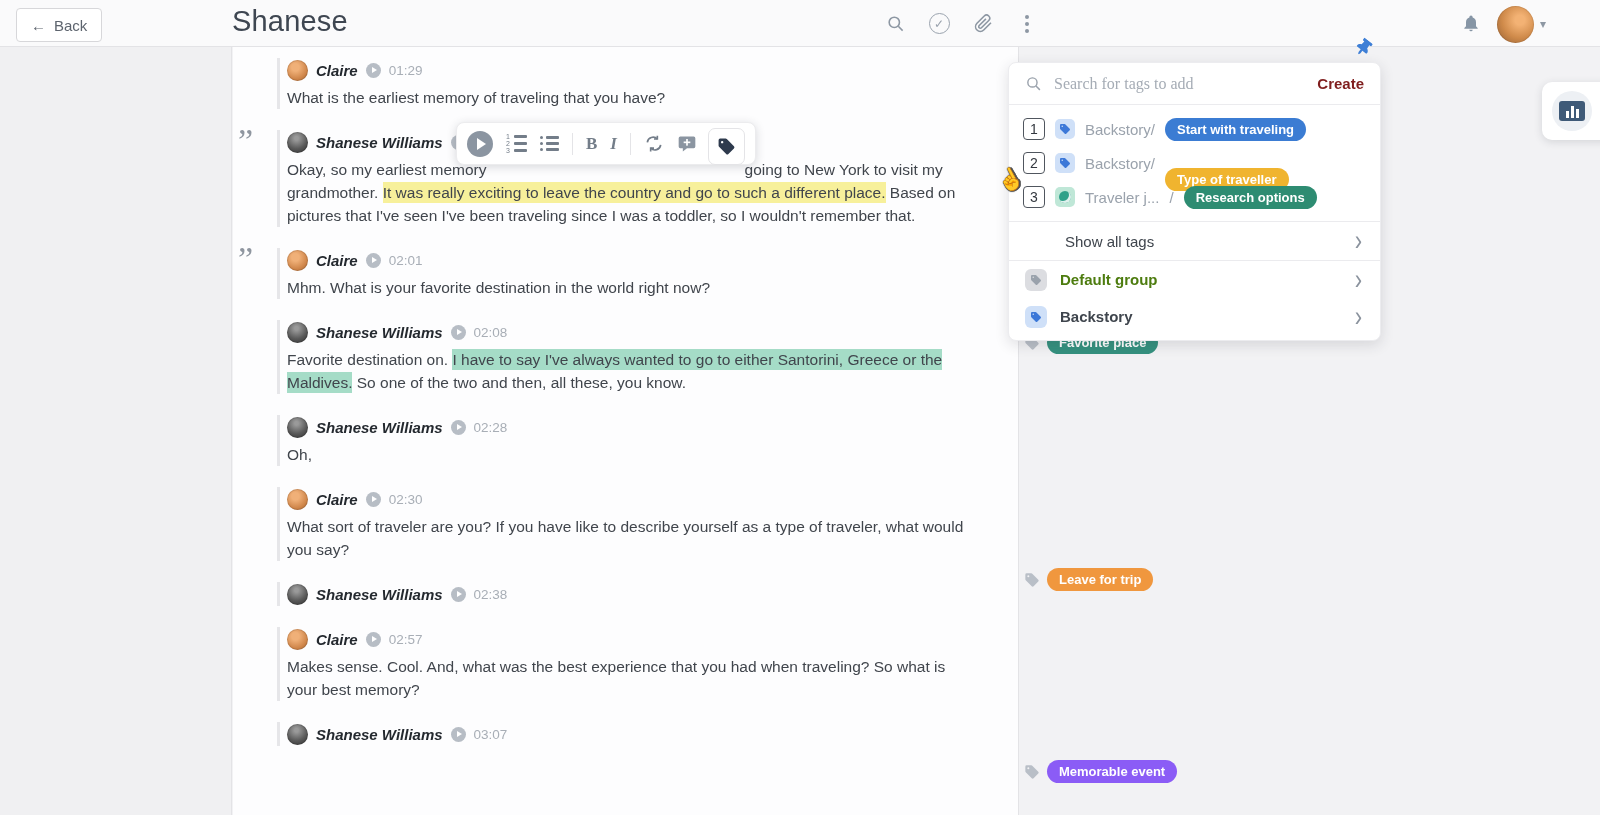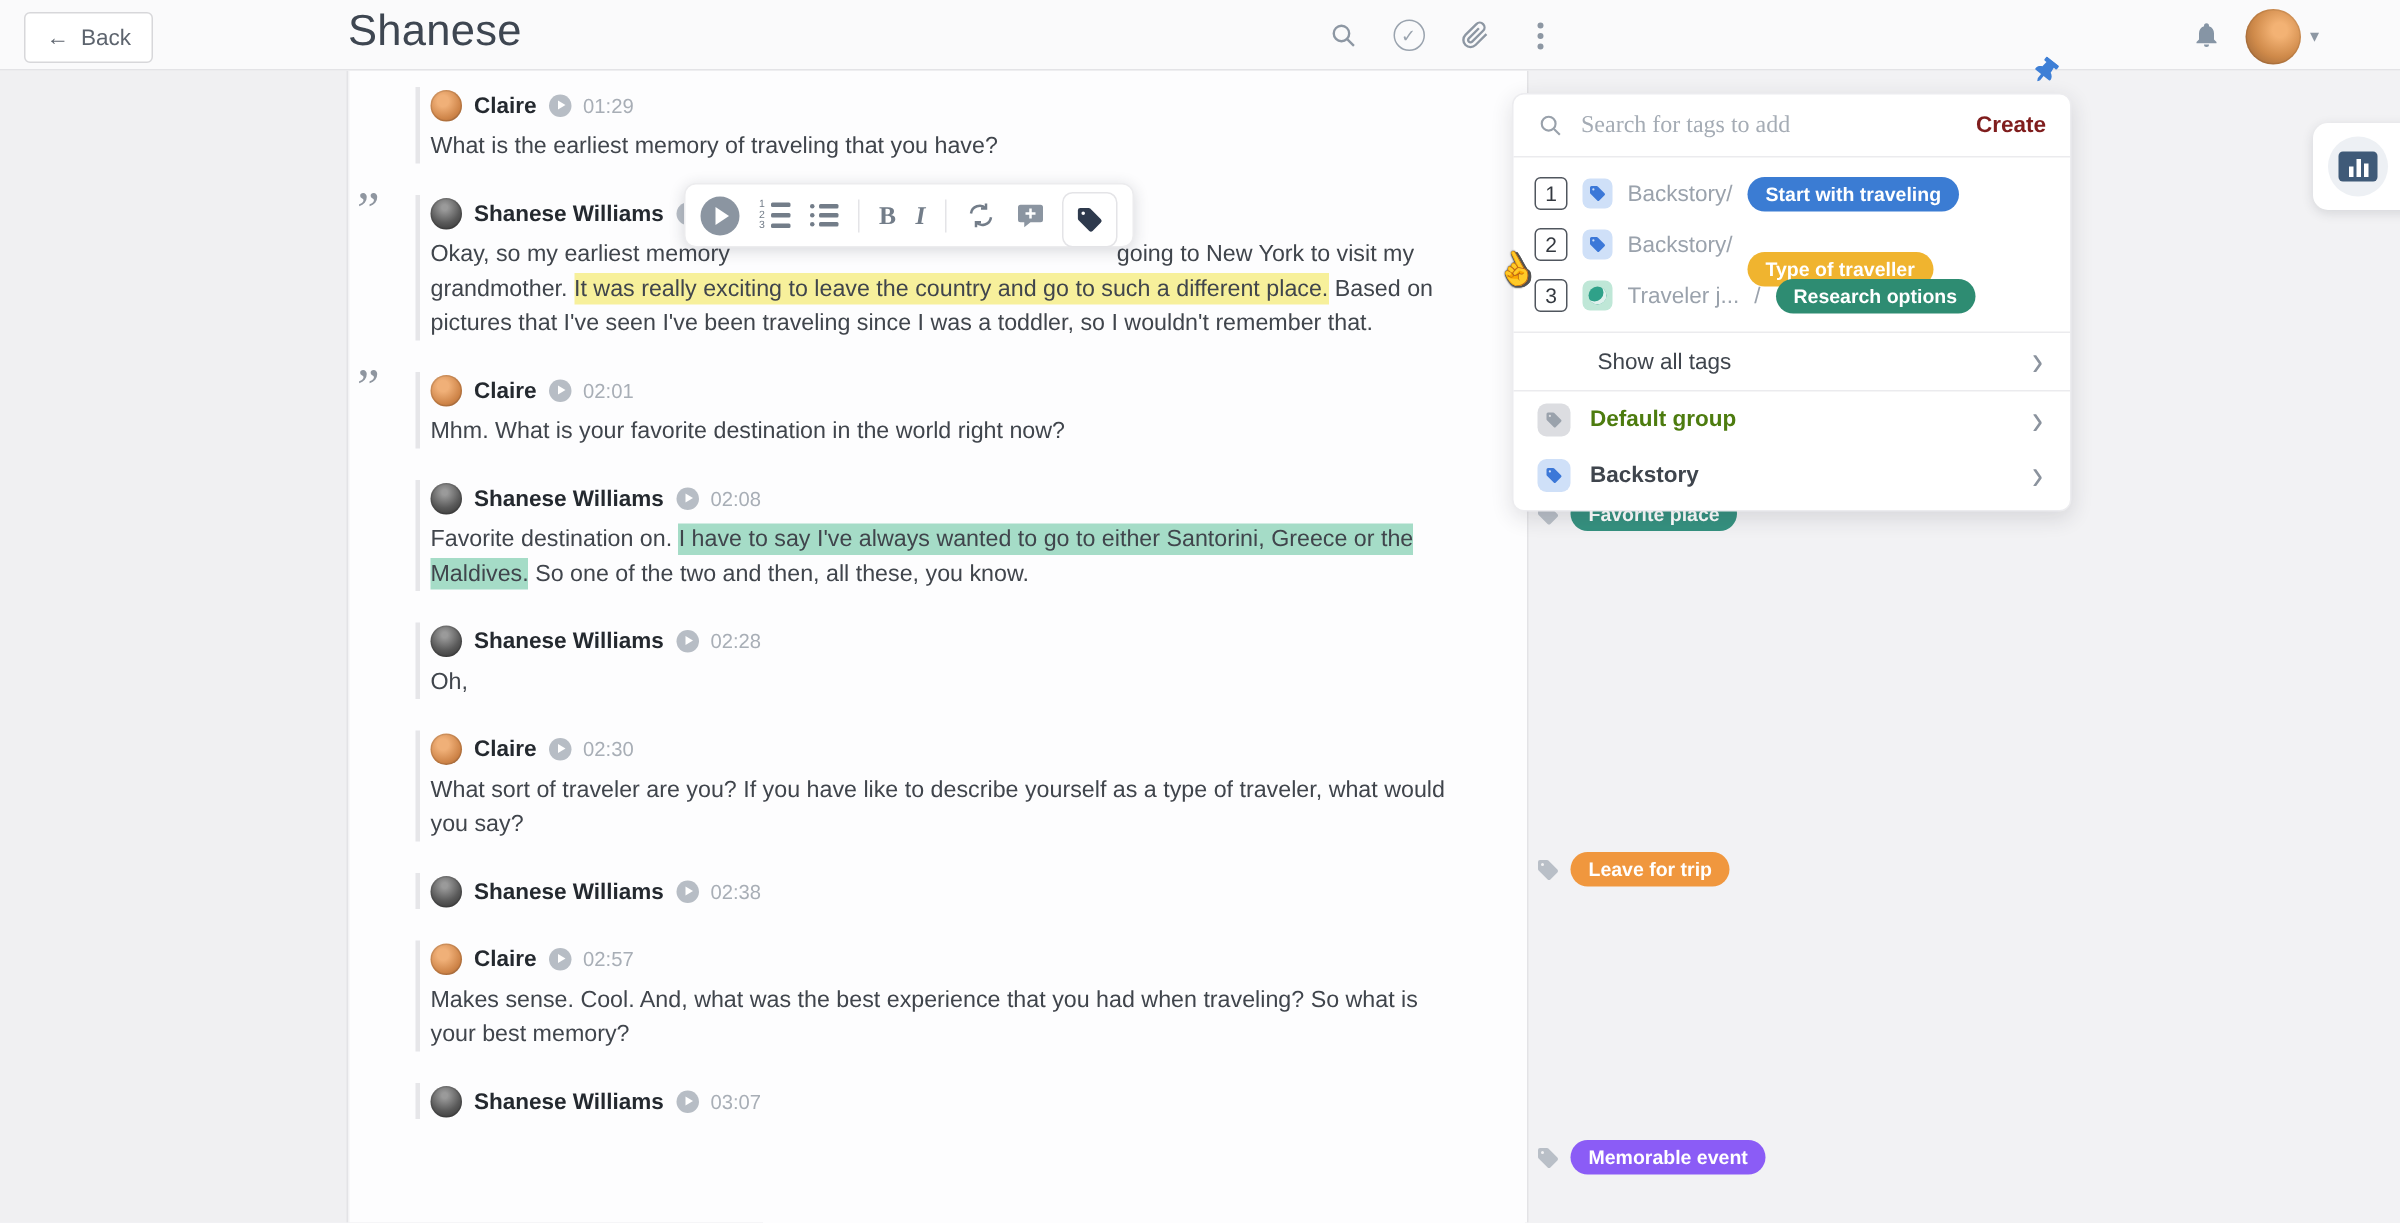--- a/index.html
+++ b/index.html
@@ -40,21 +40,21 @@
   
   .msg { position:relative; width:692px; border-left:3px solid #e6e6e9; padding-left:7px;
     margin-bottom:21px; }
   .quote-icon { position:absolute; left:-42px; top:0; font-size:34px; line-height:22px;
     color:#8f96a0; font-family:"Liberation Serif", serif; }
   .msg-head { display:flex; align-items:center; gap:8px; height:24px; margin-bottom:4px; }
   .avatar { width:21px; height:21px; border-radius:50%; flex:0 0 auto;
     box-shadow:inset 0 0 0 1px rgba(0,0,0,.1); }
   .avatar.claire  { background:radial-gradient(circle at 40% 35%, #f0b078 20%, #cd8347 65%, #96613a); }
   .avatar.shanese { background:radial-gradient(circle at 45% 30%, #9a9a9a 10%, #5a5a5a 55%, #2c2c2c); }
-  .speaker { font-size:15px; font-weight:700; color:#24292f; }
+  .speaker { font-size:15px; font-weight:700; color:#24292f;font-style:italic; }
   .play-btn { width:15px; height:15px; border-radius:50%; background:#b7bdc5; position:relative; cursor:pointer; flex:0 0 auto; }
   .play-btn::after { content:""; position:absolute; left:6px; top:4px; border-left:5px solid #fff;
     border-top:3.5px solid transparent; border-bottom:3.5px solid transparent; }
   .time { font-size:13.5px; color:#a8aeb6; }
   .msg-body { font-size:15.5px; line-height:23px; color:#40454c; width:681px; }
   .msg-body .hl { padding:2px 0; }
 
   
   .sel-toolbar { position:absolute; left:456px; top:122px; height:43px; background:#fff;
     border:1px solid #ececee; border-radius:8px; box-shadow:0 2px 10px rgba(40,45,60,.18);

